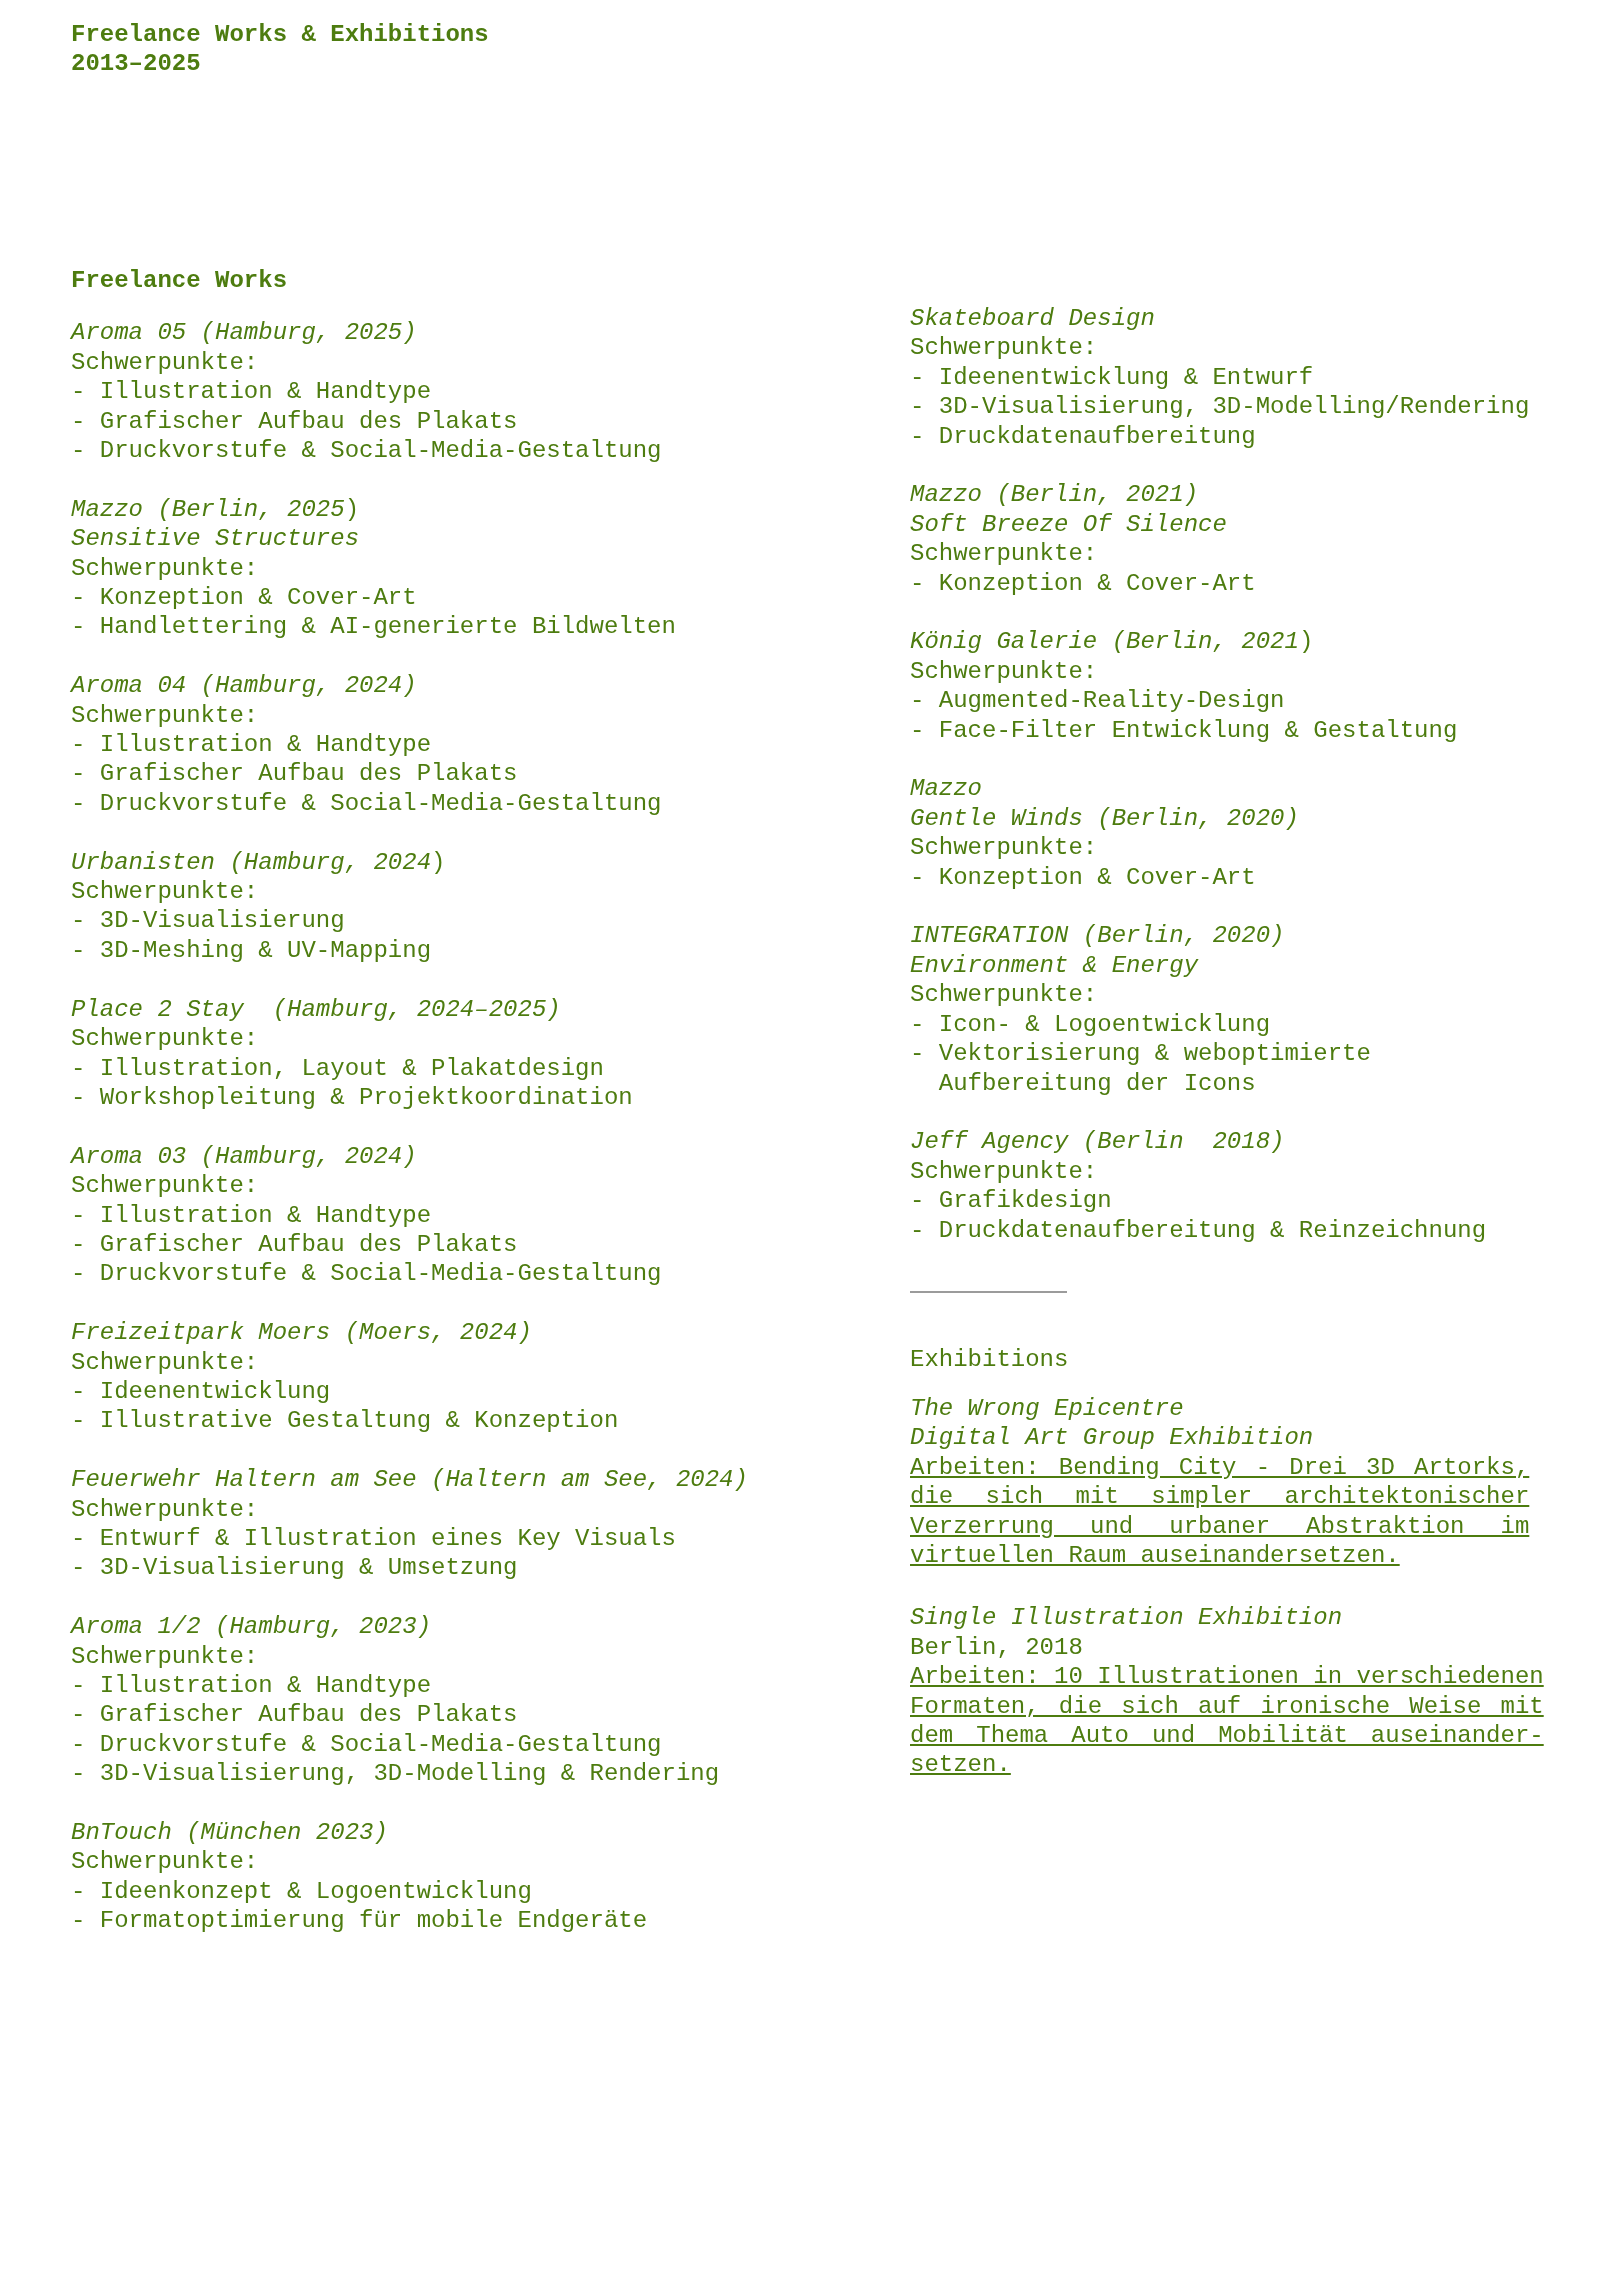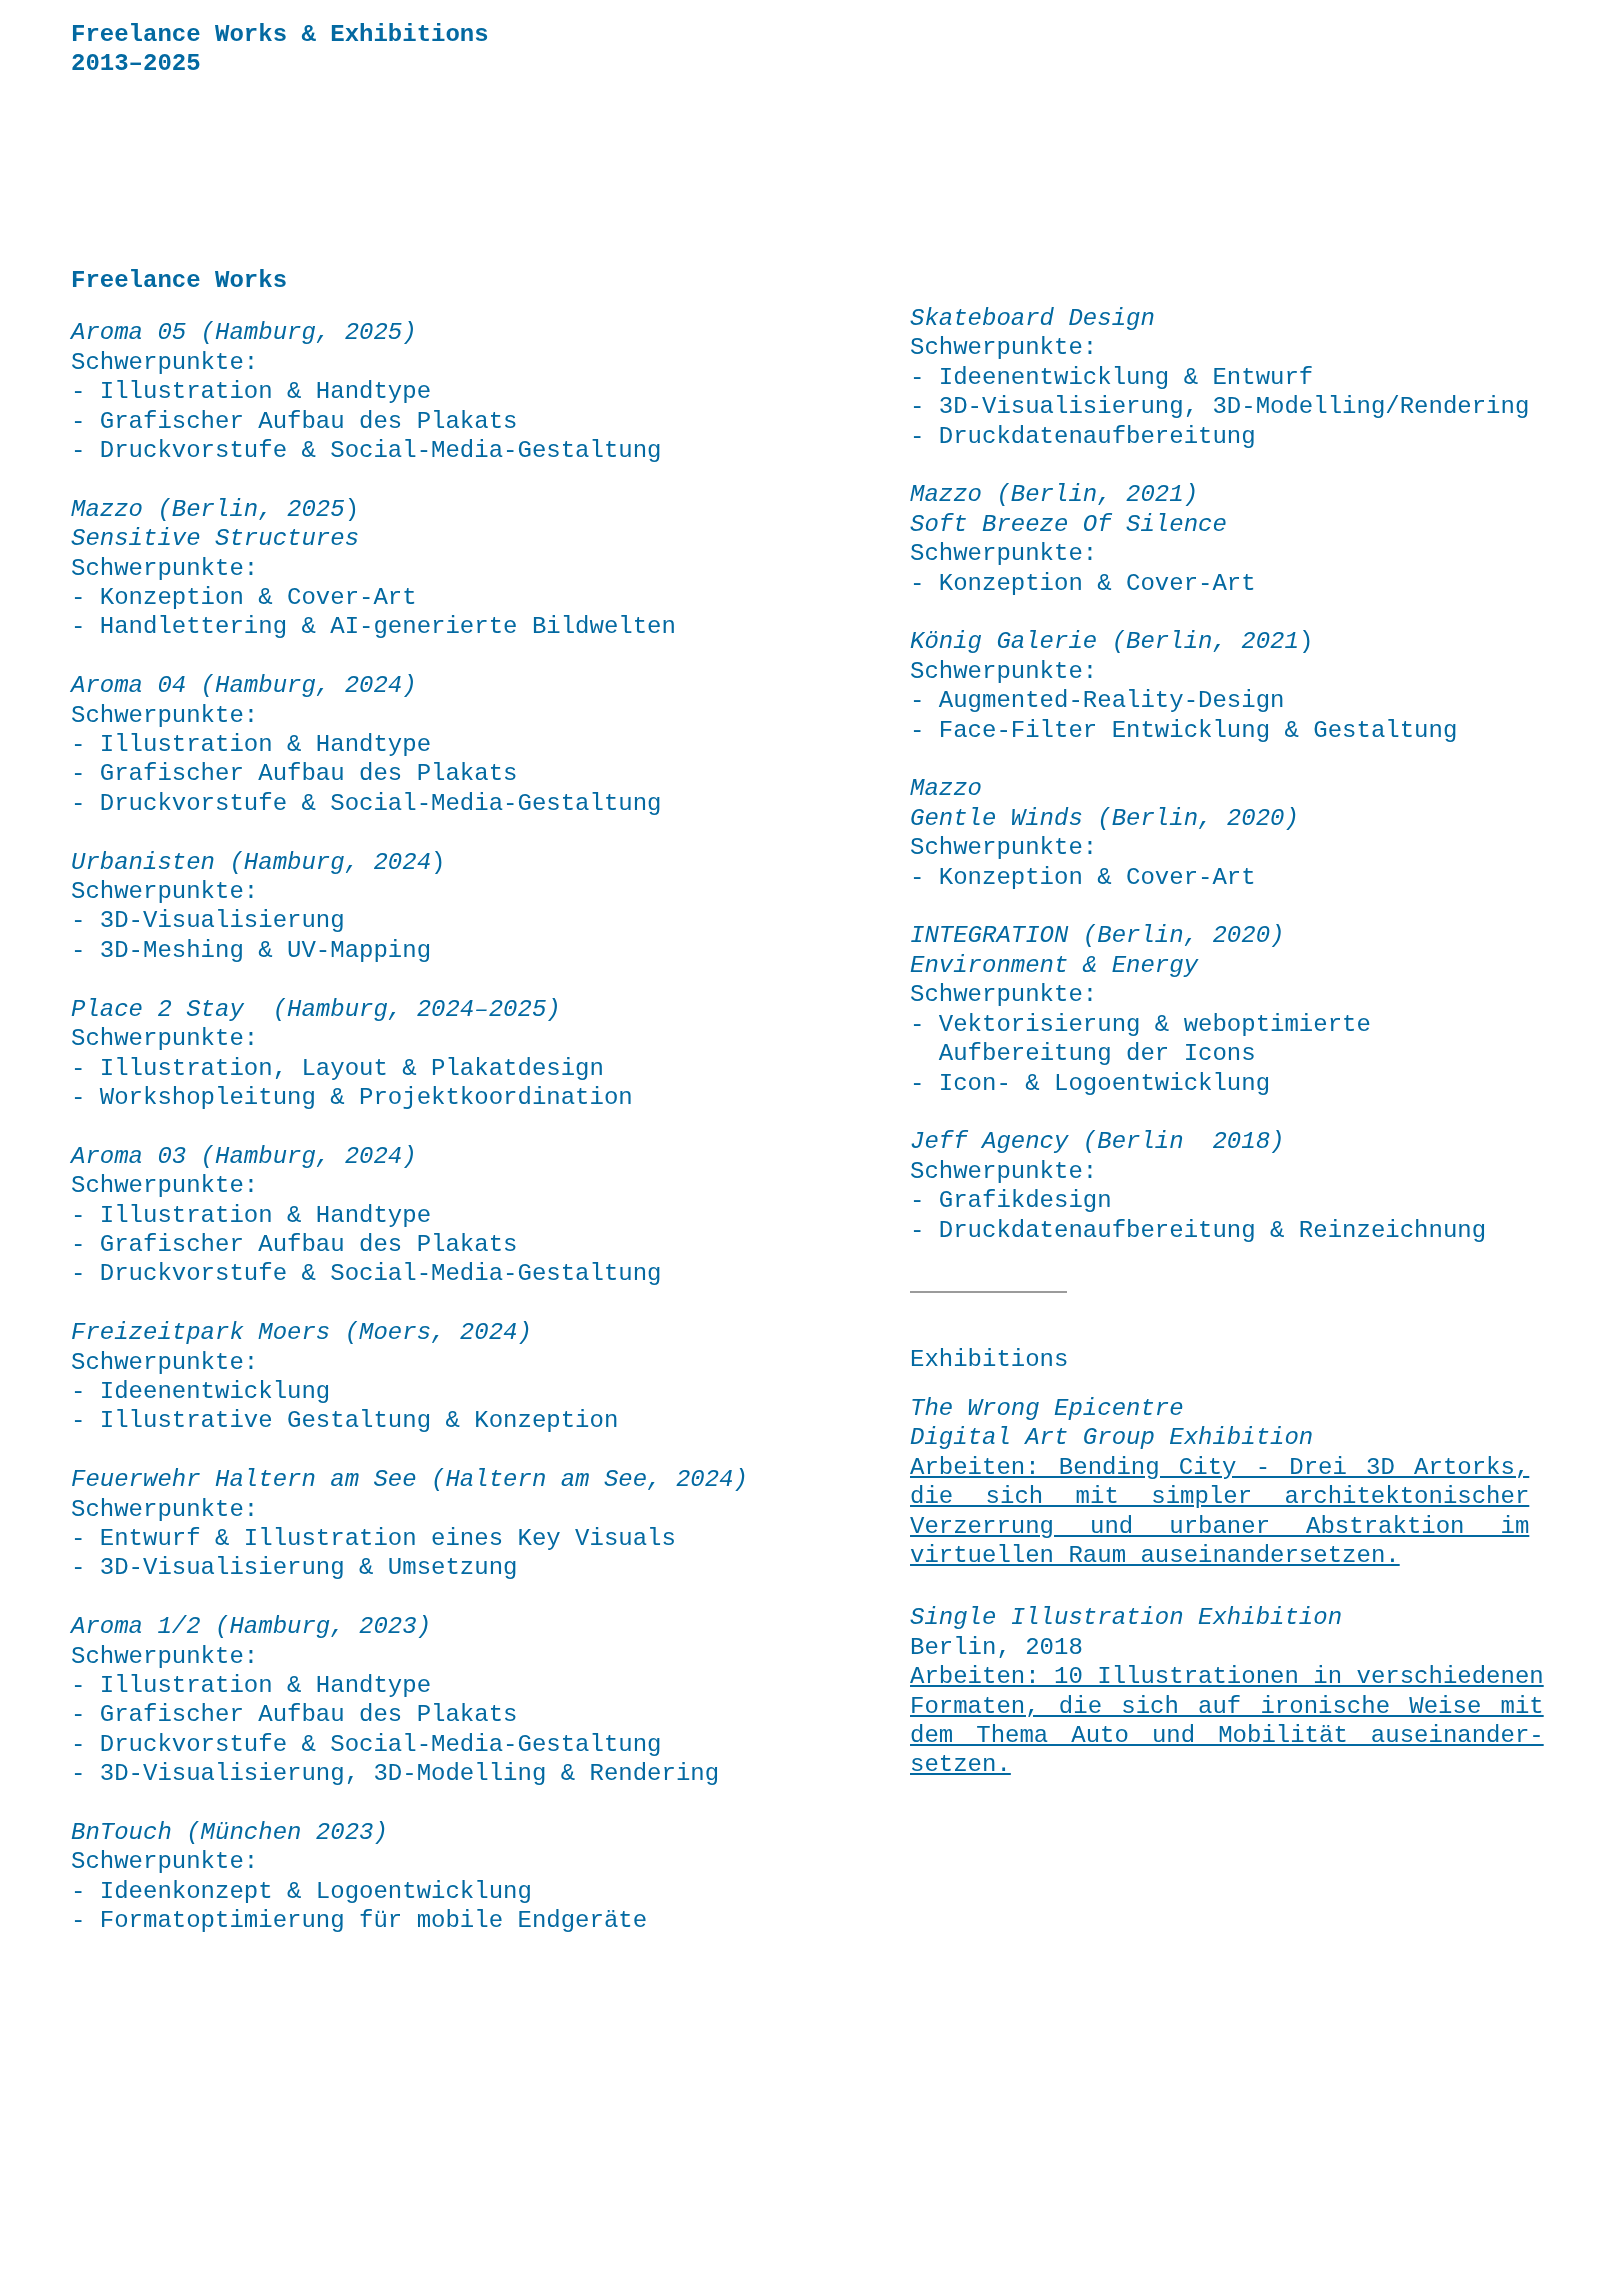--- a/index.html
+++ b/index.html
@@ -4,21 +4,21 @@
 <style>
   html, body { margin: 0; padding: 0; background: #ffffff; }
   .page {
     position: relative;
     width: 1623px;
     height: 2295px;
     background: #ffffff;
     font-family: "Liberation Mono", "DejaVu Sans Mono", monospace;
     font-size: 24px;
     line-height: 29.4px;
-    color: #0369a1;
+    color: #4d7c0f;
   }
   .line { white-space: pre-wrap; min-height: 29.4px; }
   .bold { font-weight: bold; }
   .it { font-style: italic; }
   .up { font-style: normal; }
   .page-header { position: absolute; left: 71px; top: 19.6px; }
   .col-left  { position: absolute; left: 71px;  top: 266px; width: 772px; }
   .col-right { position: absolute; left: 910px; top: 304px; width: 674px; }
   .section-heading { font-weight: bold; margin-bottom: 23px; }
   .work { margin-bottom: 29.4px; }
@@ -151,23 +151,23 @@
       <div class="line"><span class="it">Mazzo</span><span class="up"></span></div>
       <div class="line it">Gentle Winds (Berlin, 2020)</div>
       <div class="line">Schwerpunkte:</div>
       <div class="line">- Konzeption &amp; Cover-Art</div>
     </div>
 
     <div class="work">
       <div class="line"><span class="it">INTEGRATION (Berlin, 2020)</span><span class="up"></span></div>
       <div class="line it">Environment &amp; Energy</div>
       <div class="line">Schwerpunkte:</div>
+      <div class="line">- Icon- &amp; Logoentwicklung</div>
       <div class="line">- Vektorisierung &amp; weboptimierte
   Aufbereitung der Icons</div>
-      <div class="line">- Icon- &amp; Logoentwicklung</div>
     </div>
 
     <div class="work">
       <div class="line"><span class="it">Jeff Agency (Berlin  2018)</span><span class="up"></span></div>
       <div class="line">Schwerpunkte:</div>
       <div class="line">- Grafikdesign</div>
       <div class="line">- Druckdatenaufbereitung &amp; Reinzeichnung</div>
     </div>
 
     <div class="divider"></div>

